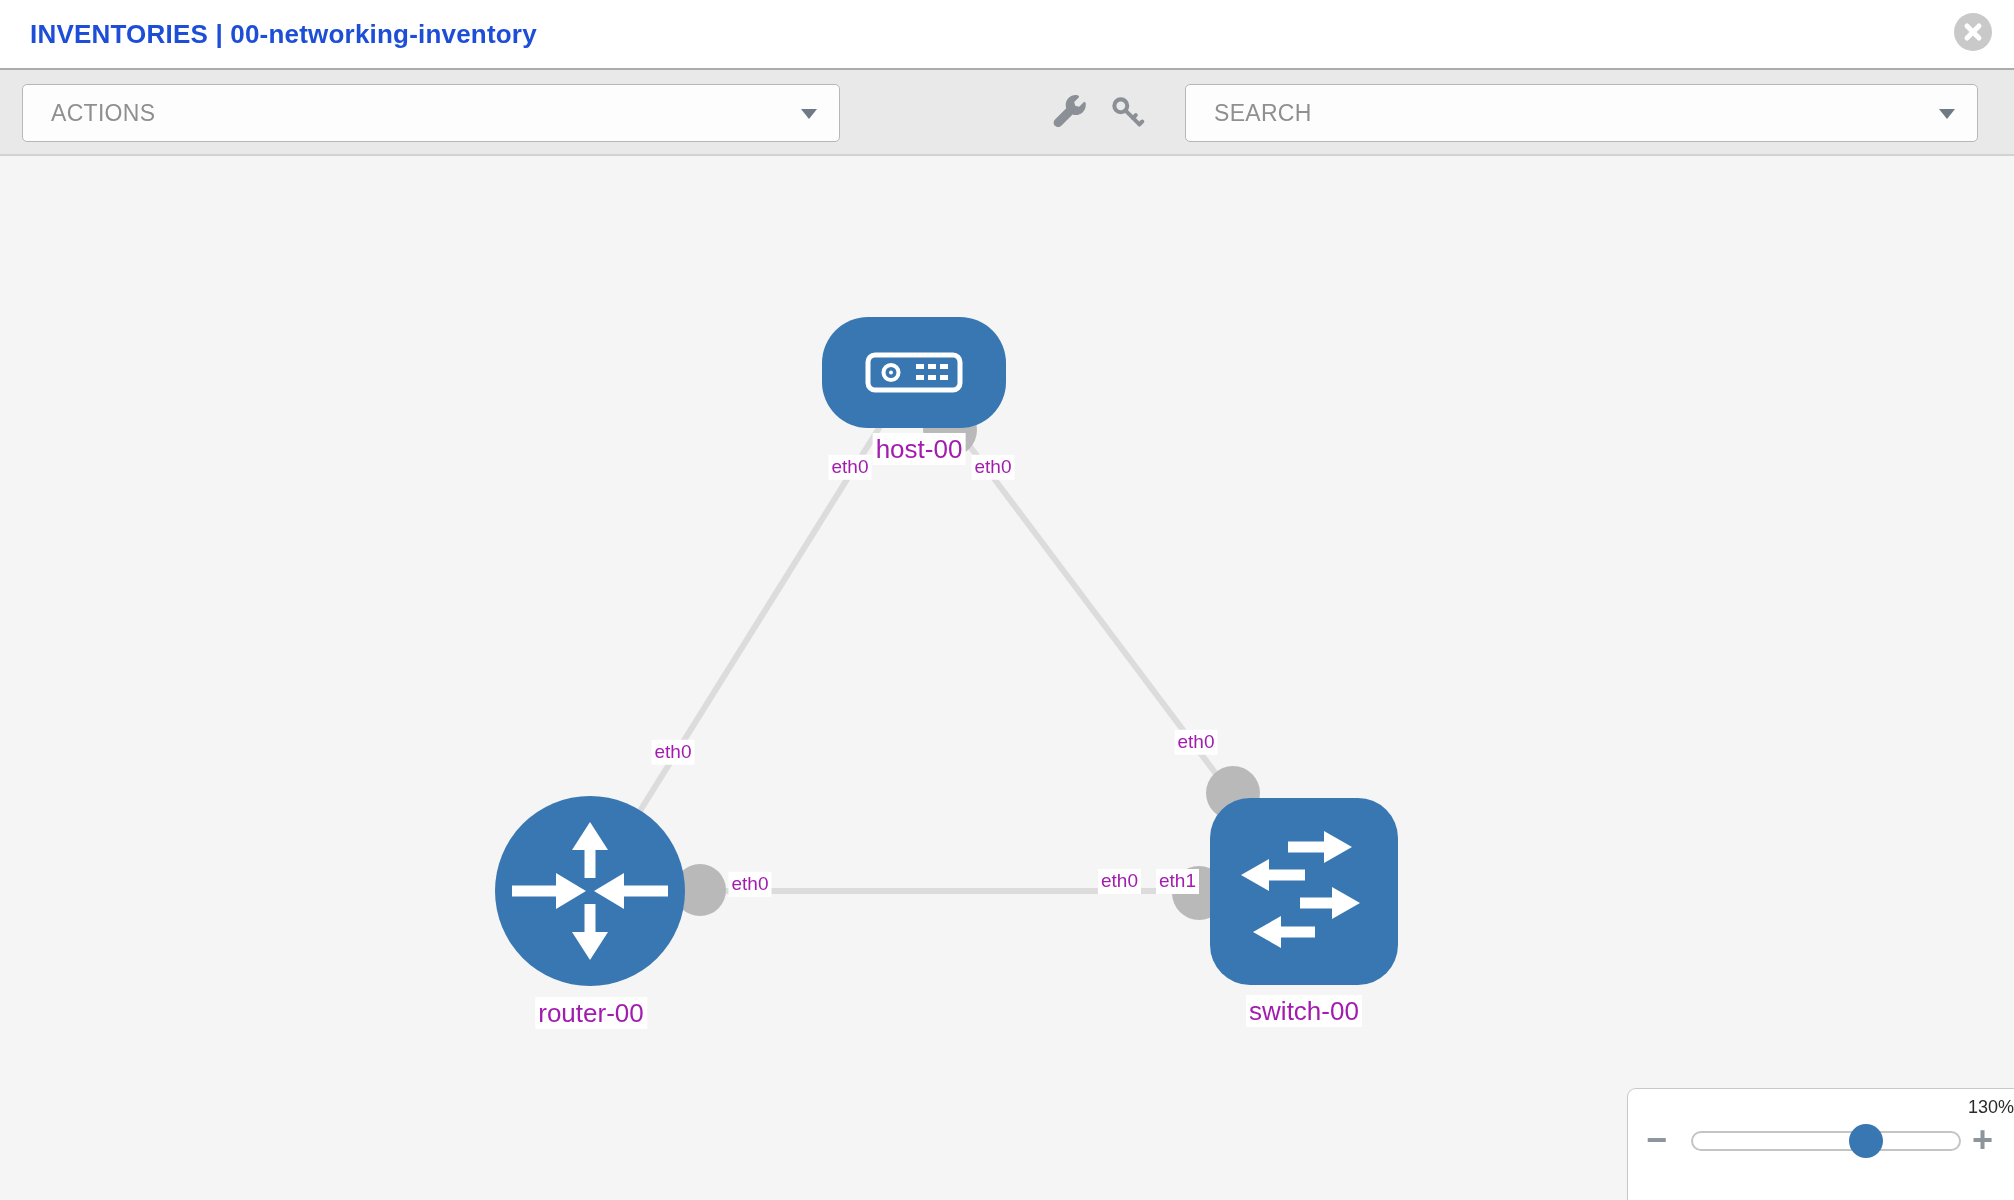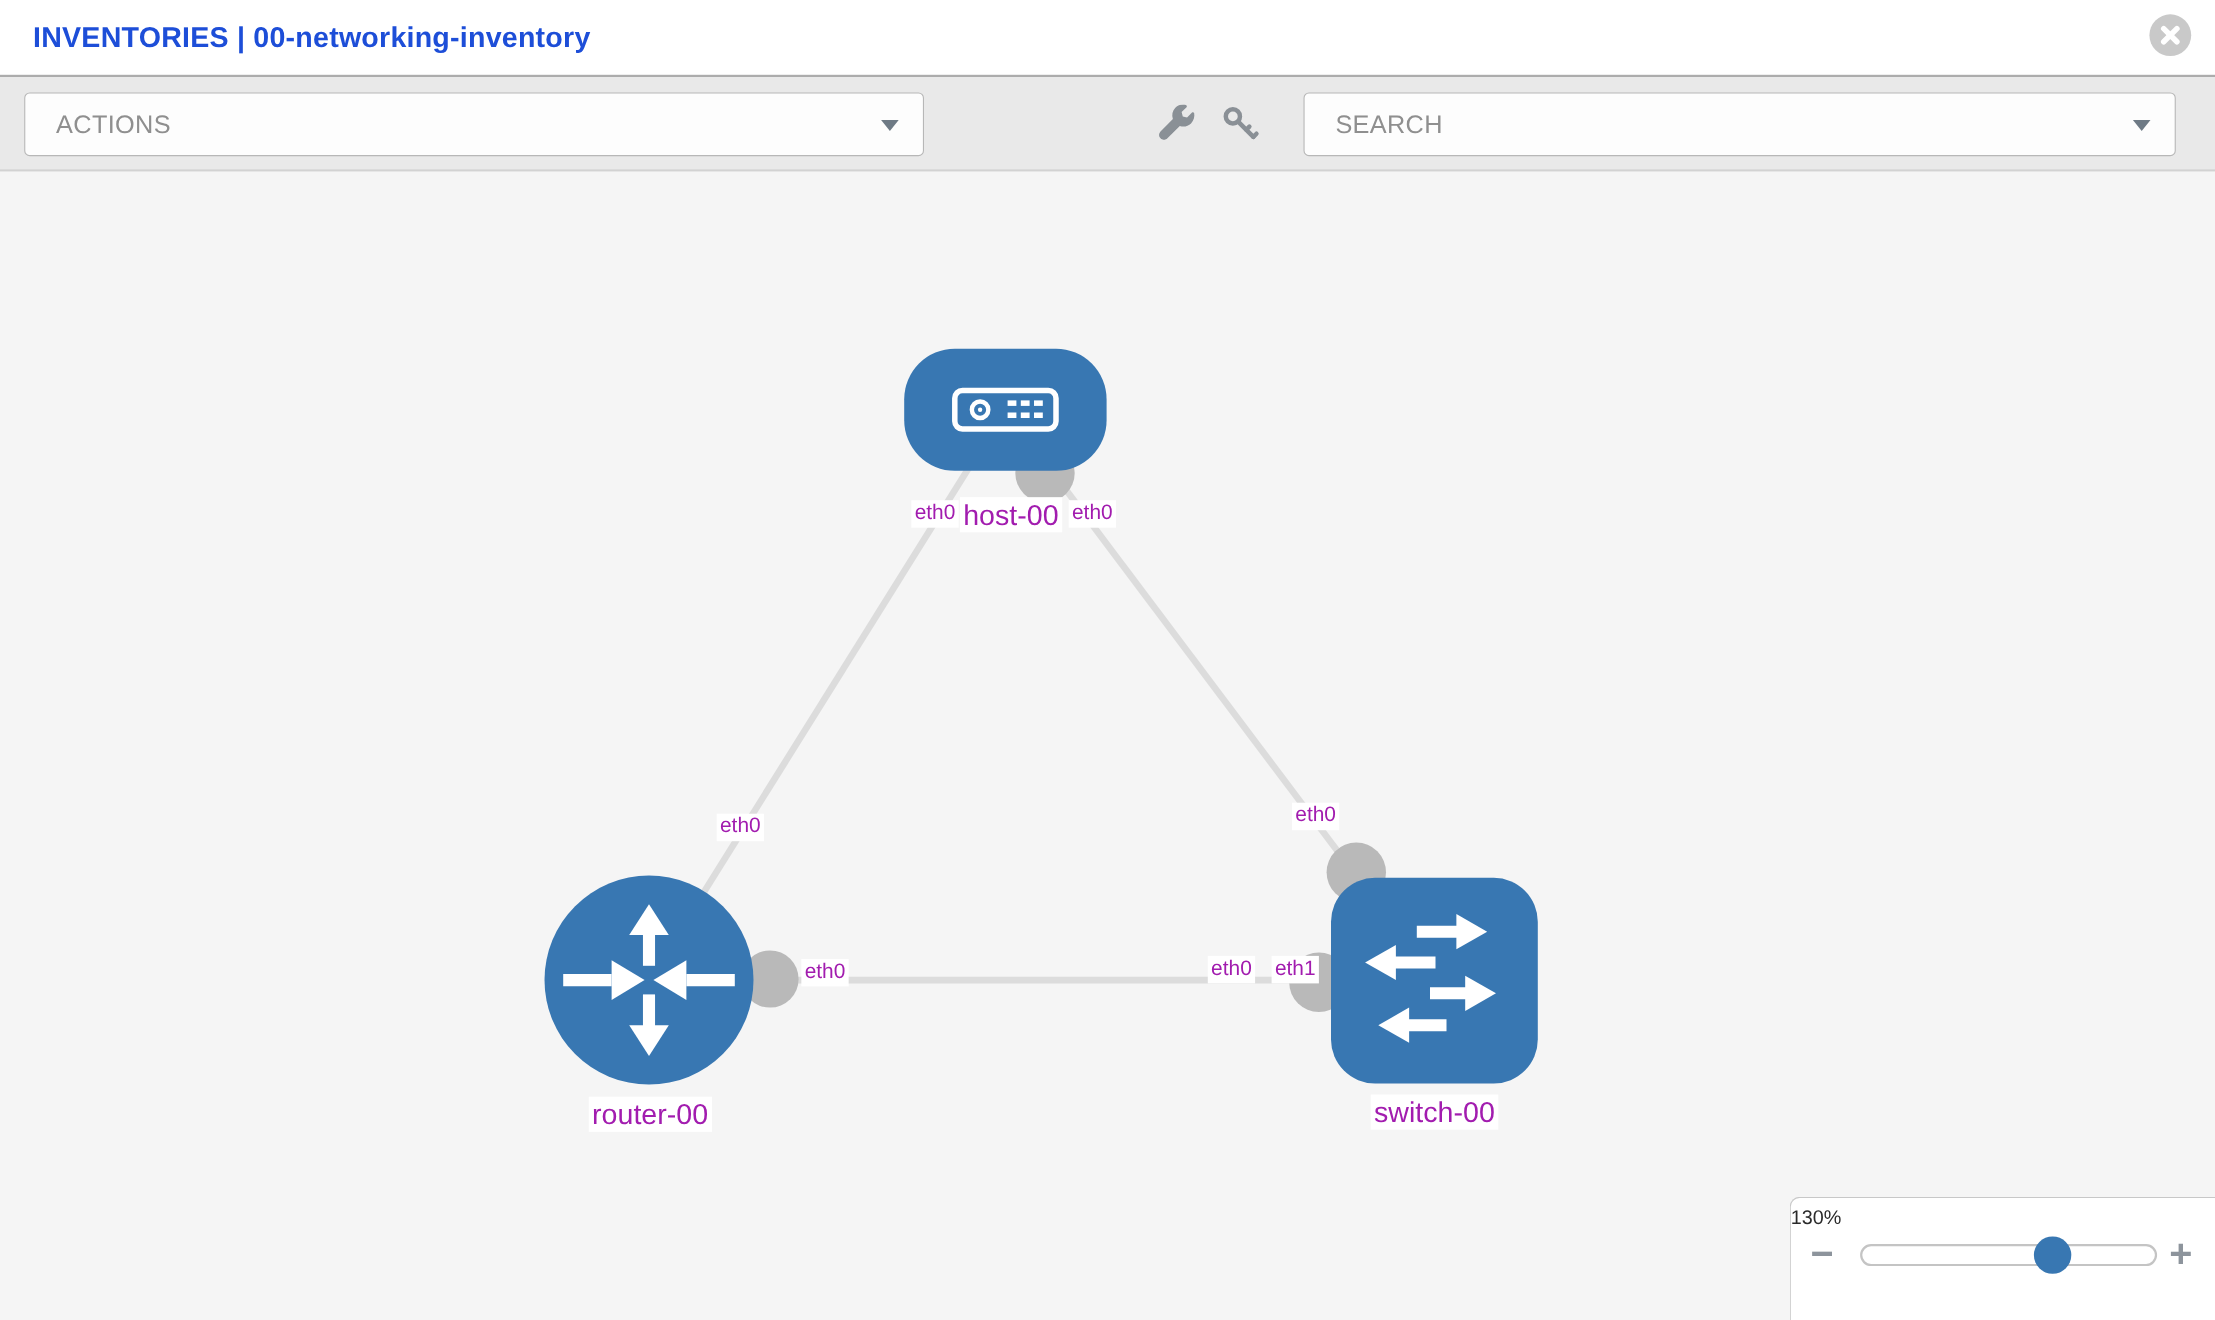--- a/index.html
+++ b/index.html
@@ -60,21 +60,21 @@
   .lbl-node{font-size:26px;transform:translate(-50%,-50%);}
   .lbl-if{font-size:19px;transform:translate(-50%,-50%);}
   .lbl-if-abs{font-size:19px;}  
 
   
   .zoom-panel{
     position:absolute;left:1627px;top:932px;right:0;bottom:0;z-index:3;
     background:#ffffff;border-left:1px solid #c8c8c8;border-top:1px solid #c8c8c8;
     border-top-left-radius:9px;box-sizing:border-box;
   }
-  .zoom-level{margin-top:8px;text-align:left;font-size:18px;color:#2b2b2b;}
+  .zoom-level{margin-top:8px;text-align:right;font-size:18px;color:#2b2b2b;}
   .zoom-row{position:relative;height:60px;}
   .zoom-minus,.zoom-plus{
     position:absolute;top:2px;font-size:36px;font-weight:bold;color:#8d949c;
     cursor:pointer;line-height:40px;
   }
   .zoom-minus{left:18px;}
   .zoom-plus{left:344px;}
   .zoom-track{
     position:absolute;left:63px;top:13px;width:270px;height:20px;background:#ffffff;
     border:2px solid #c4c4c4;border-radius:12px;box-sizing:border-box;cursor:pointer;
@@ -181,21 +181,21 @@
           <line x1="1305" y1="719" x2="1267" y2="719"></line>
           <polygon points="1241,719 1269,703 1269,735" stroke="none"></polygon>
           <line x1="1300" y1="747" x2="1334" y2="747"></line>
           <polygon points="1360,747 1332,731 1332,763" stroke="none"></polygon>
           <line x1="1315" y1="776" x2="1279" y2="776"></line>
           <polygon points="1253,776 1281,760 1281,792" stroke="none"></polygon>
         </g>
       </g>
     </svg>
 
-    <div class="lbl lbl-node" style="left:919px;top:312px;">host-00</div>
+    <div class="lbl lbl-node" style="left:919px;top:293px;">host-00</div>
     <div class="lbl lbl-node" style="left:591px;top:857px;">router-00</div>
     <div class="lbl lbl-node" style="left:1304px;top:855px;">switch-00</div>
 
     <div class="lbl lbl-if" style="left:850px;top:311px;">eth0</div>
     <div class="lbl lbl-if" style="left:993px;top:311px;">eth0</div>
     <div class="lbl lbl-if" style="left:673px;top:596px;">eth0</div>
     <div class="lbl lbl-if" style="left:1196px;top:586px;">eth0</div>
     <div class="lbl lbl-if" style="left:750px;top:728px;">eth0</div>
 
     <div class="lbl lbl-if-abs" style="left:1098px;top:713px;z-index:2;">eth0</div>

